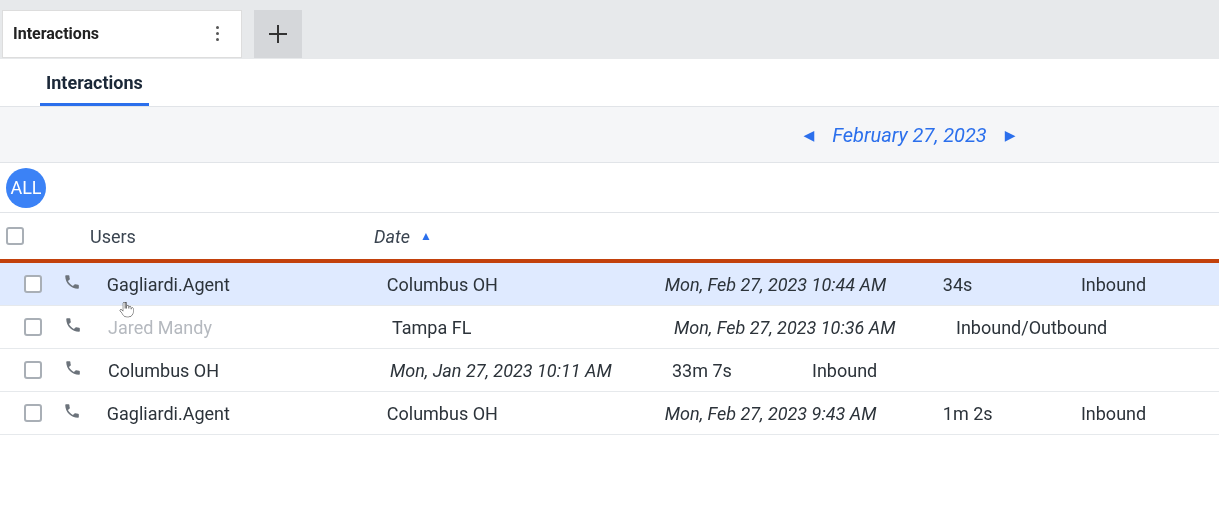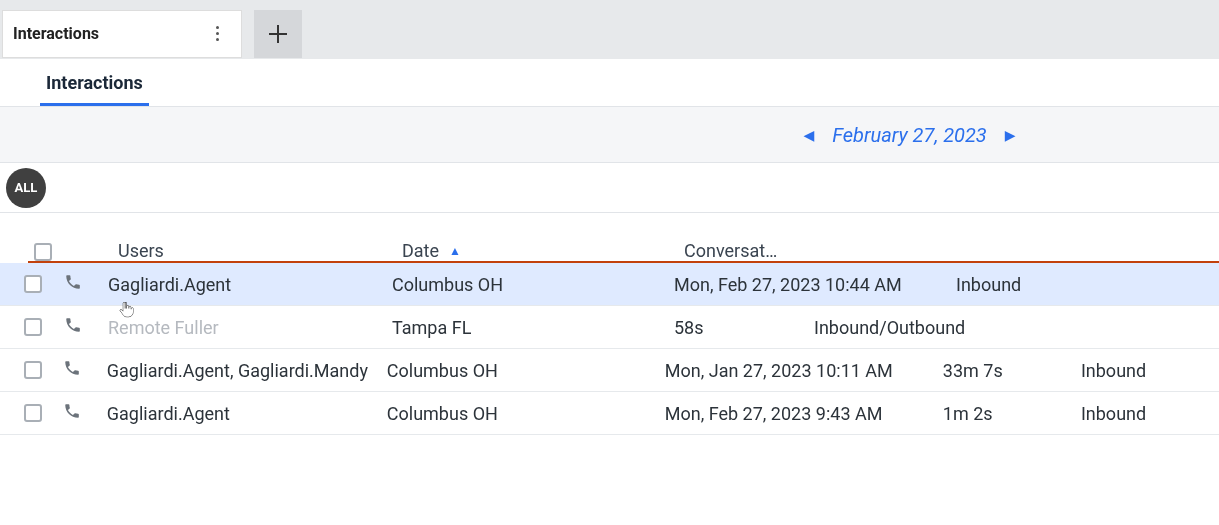--- a/index.html
+++ b/index.html
@@ -60,34 +60,34 @@
       padding-left: 600px;
     }
     .date-arrow { color: #2b6fec; cursor: pointer; font-size: 14px; }
     .date-label { color: #2b6fec; font-size: 20px; cursor: pointer; font-style: italic; }
     .filter-row {
       background: #fff; height: 50px; display: flex; align-items: center;
       padding-left: 6px; border-bottom: 1px solid #e1e4e8;
     }
     .all-chip {
       width: 40px; height: 40px; border-radius: 50%;
-      background: #404040; color: #fff; font-size: 13px; font-weight: 700;
+      background: #3b82f6; color: #fff; font-size: 18px; font-weight: 400;
       display: flex; align-items: center; justify-content: center;
     }
     .thead {
-      display: flex; align-items: flex-end;
+      display: flex; align-items: center;
       height: 50px; padding-left: 6px;
-      border-bottom: 2px solid #c2410c;
-      background: #fff; color: #3a4450; font-size: 18px; margin-left: 28px;
+      border-bottom: 4px solid #c2410c;
+      background: #fff; color: #3a4450; font-size: 18px;
     }
     .col-check { width: 40px; display: flex; align-items: center; }
     .col-icon { width: 44px; }
     .col-users { width: 284px; }
     .col-remote { width: 282px; }
-    .col-date { width: 282px; display: flex; align-items: center; gap: 10px; }
+    .col-date { width: 282px; display: flex; align-items: center; gap: 10px; font-style: italic; }
     .col-conv { width: 140px; white-space: nowrap; overflow: hidden; text-overflow: ellipsis; }
     .col-dir { width: 140px; }
     .sort-arrow { color: #2b6fec; font-size: 12px; }
     .tbody { }
     .trow {
       display: flex; align-items: center;
       padding: 10px 0 10px 6px;
       border-bottom: 1px solid #e6e9ec;
       font-size: 18px; color: #2c333a;
       cursor: pointer;
@@ -144,60 +144,59 @@
 <div class="thead">
   <div class="col-check">
     <div class="checkbox"></div>
   </div>
   <div class="col-icon"></div>
   <div class="col-users">Users</div>
   <div class="col-date">
     <span>Date</span>
     <span class="sort-arrow">▲</span>
   </div>
-  <div class="col-conv">Conversat…</div>
 </div>
 
 <div class="tbody">
     <div class="trow rel selected">
       <div class="col-check">
         <div class="checkbox"></div>
       </div>
       <div class="col-icon phone-icon"><svg width="18" height="18" viewBox="0 0 24 24">
           <path fill="#6c737b" d="M6.6 10.8c1.4 2.8 3.8 5.1 6.6 6.6l2.2-2.2c.3-.3.7-.4 1-.2 1.2.4 2.4.6 3.7.6.6 0 1 .4 1 1V20c0 .6-.4 1-1 1C10.6 21 3 13.4 3 4c0-.6.4-1 1-1h3.5c.6 0 1 .4 1 1 0 1.2.2 2.5.6 3.7.1.4 0 .8-.2 1l-2.3 2.1z"></path>
         </svg></div>
       <div class="col-users">Gagliardi.Agent</div>
       <div class="col-remote">Columbus OH</div>
       <div class="col-date">Mon, Feb 27, 2023 10:44 AM</div>
+      <div class="col-conv">34s</div>
       <div class="col-dir">Inbound</div>
       <svg class="cursor-icon" style="left:118px; top:36px;" viewBox="0 0 24 24">
         <path fill="#111" d="M10 2c.6 0 1 .4 1 1v7h1V7c0-.6.4-1 1-1s1 .4 1 1v3h1V8c0-.6.4-1 1-1s1 .4 1 1v3h1v-1c0-.6.4-1 1-1s1 .4 1 1v5c0 3-2 6-6 6h-2c-3 0-4-1-6-4l-3-4c-.3-.5-.2-1.1.3-1.4.5-.3 1.1-.2 1.4.3L7 14V3c0-.6.4-1 1-1s1 .4 1 1v7h1V3c0-.6.4-1 1-1z" stroke="#111" stroke-width="1"></path>
         <path fill="#fff" d="M10 2c.6 0 1 .4 1 1v7h1V7c0-.6.4-1 1-1s1 .4 1 1v3h1V8c0-.6.4-1 1-1s1 .4 1 1v3h1v-1c0-.6.4-1 1-1s1 .4 1 1v5c0 3-2 6-6 6h-2c-3 0-4-1-6-4l-3-4c-.3-.5-.2-1.1.3-1.4.5-.3 1.1-.2 1.4.3L7 14V3c0-.6.4-1 1-1s1 .4 1 1v7h1V3c0-.6.4-1 1-1z"></path>
       </svg>
     </div>
     <div class="trow rel">
       <div class="col-check">
         <div class="checkbox"></div>
       </div>
       <div class="col-icon phone-icon"><svg width="18" height="18" viewBox="0 0 24 24">
           <path fill="#6c737b" d="M6.6 10.8c1.4 2.8 3.8 5.1 6.6 6.6l2.2-2.2c.3-.3.7-.4 1-.2 1.2.4 2.4.6 3.7.6.6 0 1 .4 1 1V20c0 .6-.4 1-1 1C10.6 21 3 13.4 3 4c0-.6.4-1 1-1h3.5c.6 0 1 .4 1 1 0 1.2.2 2.5.6 3.7.1.4 0 .8-.2 1l-2.3 2.1z"></path>
         </svg></div>
-      <div class="col-users muted">Remote Fuller</div>
+      <div class="col-users muted">Jared Mandy</div>
       <div class="col-remote">Tampa FL</div>
-      <div class="col-conv">58s</div>
+      <div class="col-date">Mon, Feb 27, 2023 10:36 AM</div>
       <div class="col-dir">Inbound/Outbound</div>
     </div>
     <div class="trow rel">
       <div class="col-check">
         <div class="checkbox"></div>
       </div>
       <div class="col-icon phone-icon"><svg width="18" height="18" viewBox="0 0 24 24">
           <path fill="#6c737b" d="M6.6 10.8c1.4 2.8 3.8 5.1 6.6 6.6l2.2-2.2c.3-.3.7-.4 1-.2 1.2.4 2.4.6 3.7.6.6 0 1 .4 1 1V20c0 .6-.4 1-1 1C10.6 21 3 13.4 3 4c0-.6.4-1 1-1h3.5c.6 0 1 .4 1 1 0 1.2.2 2.5.6 3.7.1.4 0 .8-.2 1l-2.3 2.1z"></path>
         </svg></div>
-      <div class="col-users">Gagliardi.Agent, Gagliardi.Mandy</div>
       <div class="col-remote">Columbus OH</div>
       <div class="col-date">Mon, Jan 27, 2023 10:11 AM</div>
       <div class="col-conv">33m 7s</div>
       <div class="col-dir">Inbound</div>
     </div>
     <div class="trow rel">
       <div class="col-check">
         <div class="checkbox"></div>
       </div>
       <div class="col-icon phone-icon"><svg width="18" height="18" viewBox="0 0 24 24">

